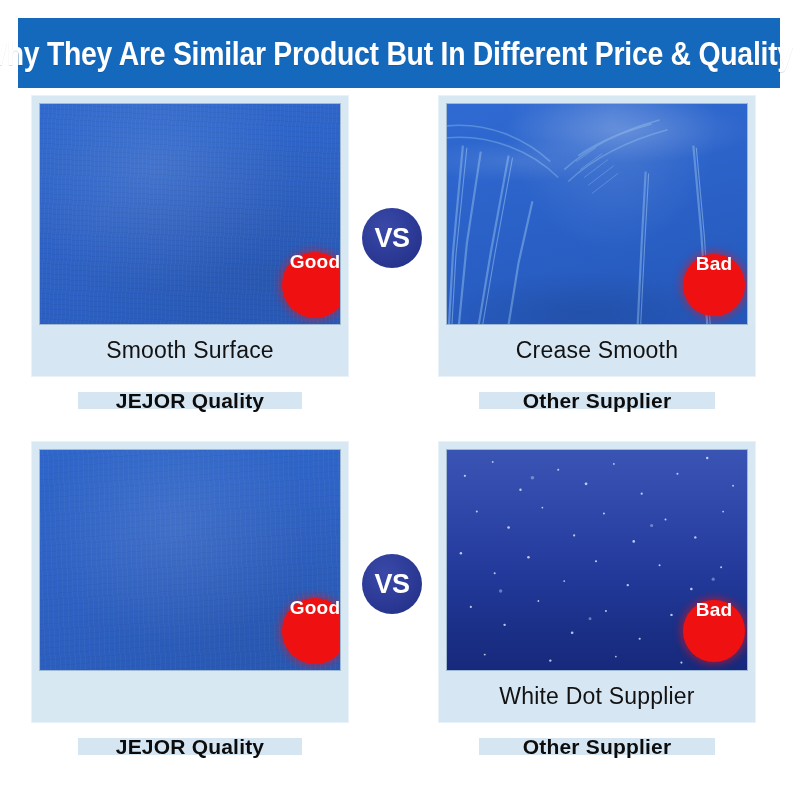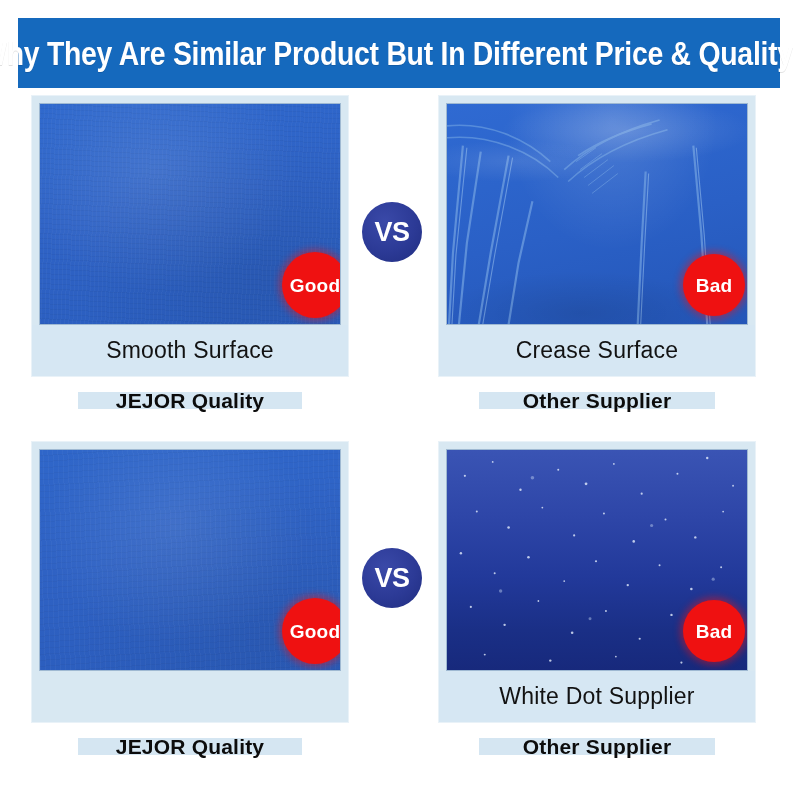--- a/index.html
+++ b/index.html
@@ -178,21 +178,20 @@
     letter-spacing: 0.2px;
     white-space: nowrap;
   }
 
   
   .verdict {
     position: absolute;
     border-radius: 50%;
     background: #ef1111;
     display: flex;
-    align-items: center;
     justify-content: center;
     box-shadow: 0 0 7px 3px rgba(239,17,17,0.45);
   }
   .verdict-text {
     color: #ffffff;
     font-size: 19px;
     font-weight: bold;
     letter-spacing: 0.2px;
     line-height: 1;
   }
@@ -206,21 +205,21 @@
     width: 62px;
     height: 62px;
     right: 2px;
     bottom: 8px;
   }
 
   
   .vs-badge {
     position: absolute;
     left: 362px;
-    top: 106px;
+    top: 112px;
     width: 60px;
     height: 60px;
     border-radius: 50%;
     background: radial-gradient(circle at 38% 32%, #3a49a8 0%, #2c3a96 55%, #202d80 100%);
     display: flex;
     align-items: center;
     justify-content: center;
   }
   .vs-text {
     color: #ffffff;
@@ -298,21 +297,21 @@
           </svg>
           <div class="fold-shade" style="background:
                  radial-gradient(ellipse 180px 46px at 60% 12%, rgba(255,255,255,0.16) 0%, rgba(255,255,255,0) 70%),
                  radial-gradient(ellipse 140px 30px at 22% 26%, rgba(255,255,255,0.10) 0%, rgba(255,255,255,0) 70%),
                  radial-gradient(ellipse 200px 60px at 45% 95%, rgba(0,0,0,0.10) 0%, rgba(0,0,0,0) 70%);"></div>
           <div class="verdict bad">
             <span class="verdict-text">Bad</span>
           </div>
         </div>
         <div class="caption-bar">
-          <span class="caption-text">Crease Surface</span>
+          <span class="caption-text">Crease Smooth</span>
         </div>
       </div>
       <div class="supplier-bar">
         <span class="supplier-text">Other Supplier</span>
       </div>
     </div>
   </div>
 
   <div class="compare-row">
 

